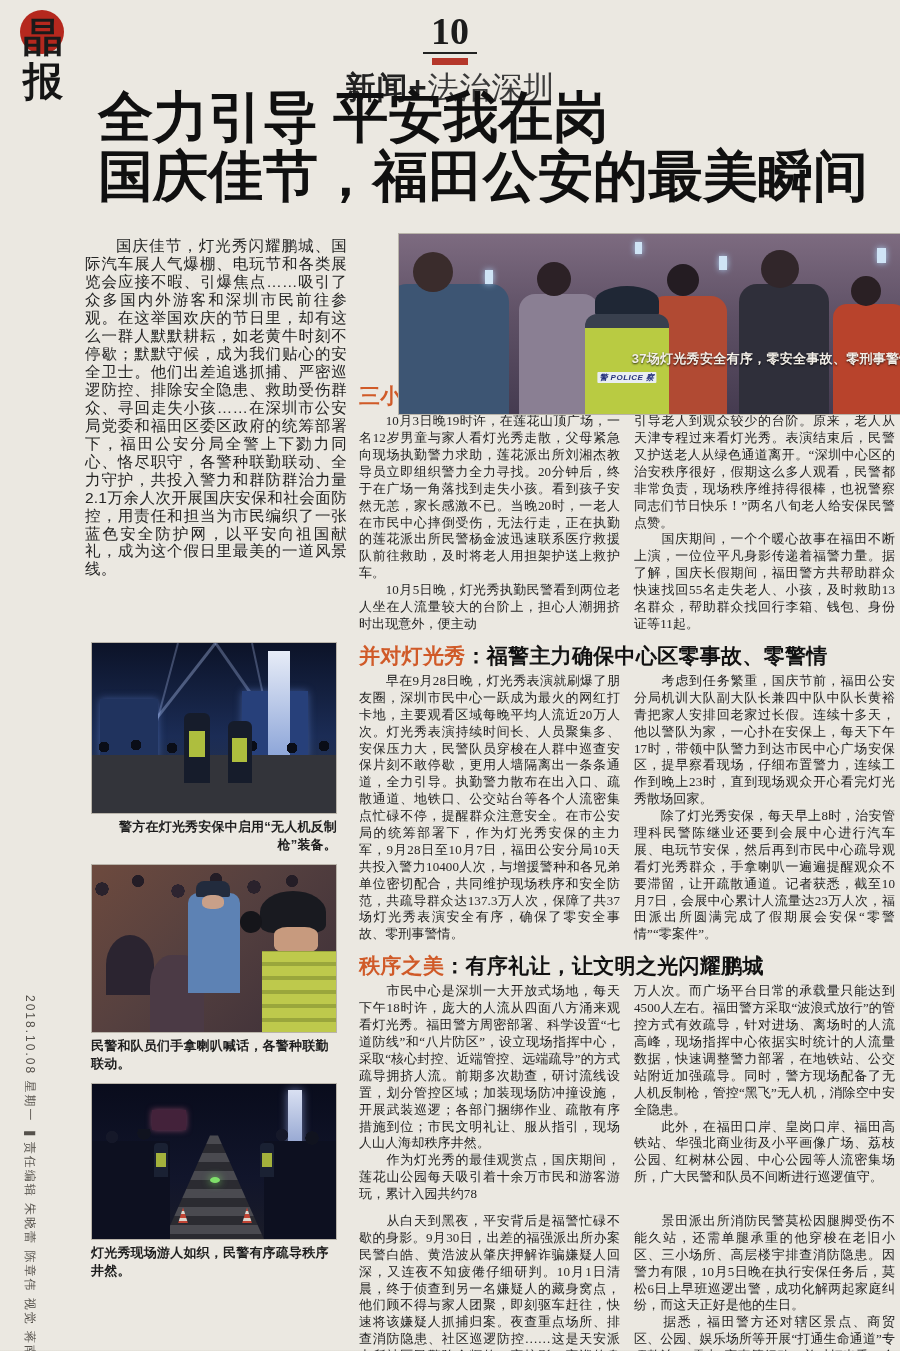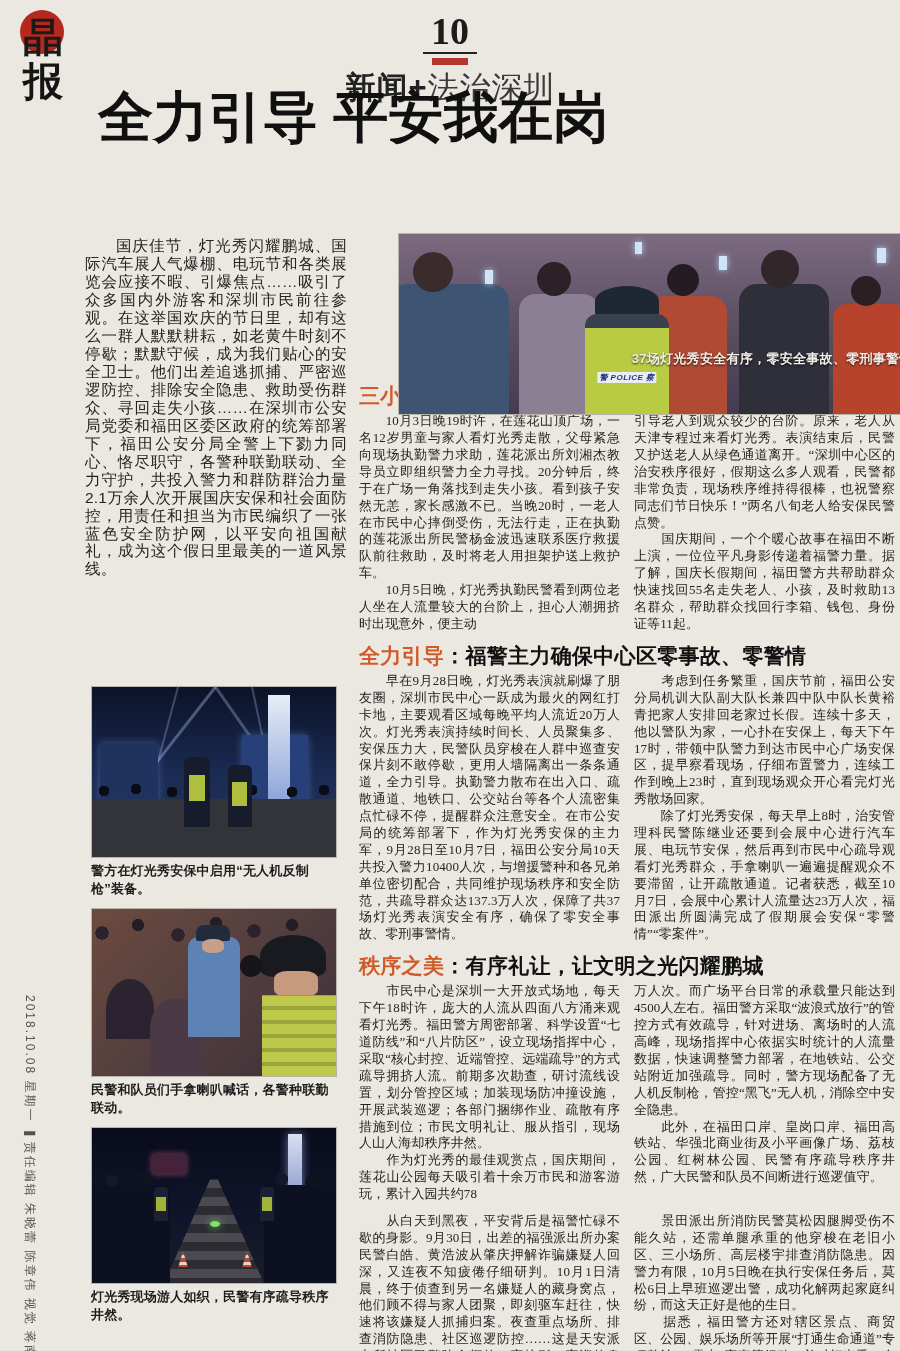--- a/index.html
+++ b/index.html
@@ -24,21 +24,21 @@
             font-size:55px;line-height:1.08;font-weight:900;color:#101010;letter-spacing:0px;}
   
   .content{position:absolute;left:85px;top:233px;width:810px;display:flex;gap:12px;}
   .left-col{width:262px;flex:none;}
   .right-col{width:536px;flex:none;display:flex;flex-direction:column;}
   .intro{margin:4px 0 0;font-size:15.5px;line-height:1.16;text-align:justify;color:#242424;
          text-indent:2em;letter-spacing:.2px;}
   
   figure{margin:0;}
   .lphoto{margin:0 0 8px 6px;width:246px;}
-  .lphoto:first-of-type{margin-top:108px;}
+  .lphoto:first-of-type{margin-top:64px;text-align:right;}
   .art{position:relative;overflow:hidden;border:1px solid #b9b4aa;}
   .art i{position:absolute;display:block;}
   figcaption{font-size:13px;font-weight:bold;color:#1d1d1d;padding:4px 0 2px;letter-spacing:.2px;}
   .mainphoto{position:relative;width:536px;height:140px;flex:none;padding-left:39px;}
   .mainphoto .art{width:536px;height:180px;}
   .overlay-cap{position:absolute;right:8px;bottom:5px;color:#f3efe8;font-size:13px;font-weight:bold;
                text-shadow:0 1px 2px rgba(0,0,0,.8);letter-spacing:.3px;}
   .vest-label{position:absolute;left:50%;top:58%;transform:translateX(-50%);font-size:8px;font-weight:bold;
               color:#27337d;background:#e9eef2;padding:0 2px;border-radius:1px;letter-spacing:.5px;white-space:nowrap;}
   
@@ -66,20 +66,21 @@
   <div class="head-center">
     <div class="pgnum">10</div>
     <div class="redbar"></div>
     <div class="sec-line">
       <span class="b">新闻+</span><span class="l">法治深圳</span>
     </div>
   </div>
 
   <h1 class="headline">
     <span>全力引导 平安我在岗</span><br>
+    <span>国庆佳节，福田公安的最美瞬间</span>
   </h1>
 
   <div class="content">
 
     <div class="left-col">
       <p class="intro">国庆佳节，灯光秀闪耀鹏城、国际汽车展人气爆棚、电玩节和各类展览会应接不暇、引爆焦点……吸引了众多国内外游客和深圳市民前往参观。在这举国欢庆的节日里，却有这么一群人默默耕耘，如老黄牛时刻不停歇；默默守候，成为我们贴心的安全卫士。他们出差追逃抓捕、严密巡逻防控、排除安全隐患、救助受伤群众、寻回走失小孩……在深圳市公安局党委和福田区委区政府的统筹部署下，福田公安分局全警上下勠力同心、恪尽职守，各警种联勤联动、全力守护，共投入警力和群防群治力量2.1万余人次开展国庆安保和社会面防控，用责任和担当为市民编织了一张蓝色安全防护网，以平安向祖国献礼，成为这个假日里最美的一道风景线。</p>
 
       <figure class="lphoto">
         <div class="art" style="width:244px;height:170px;background:linear-gradient(180deg,#0c1328 0%,#1b2c55 55%,#22304e 75%,#3c3d42 100%);">
           <i style="left:50%;top:0;width:3px;height:95px;background:rgba(190,210,255,.35);transform:rotate(38deg);transform-origin:top;"></i>
@@ -164,35 +165,35 @@
         <h2><span class="lbl">三小场所</span><span>：</span><span>走散老人孩童，在灯光秀中温暖团聚</span></h2>
         <div class="sec-body">
           <p>　　10月3日晚19时许，在莲花山顶广场，一名12岁男童与家人看灯光秀走散，父母紧急向现场执勤警力求助，莲花派出所刘湘杰教导员立即组织警力全力寻找。20分钟后，终于在广场一角落找到走失小孩。看到孩子安然无恙，家长感激不已。当晚20时，一老人在市民中心摔倒受伤，无法行走，正在执勤的莲花派出所民警杨金波迅速联系医疗救援队前往救助，及时将老人用担架护送上救护车。
 　　10月5日晚，灯光秀执勤民警看到两位老人坐在人流量较大的台阶上，担心人潮拥挤时出现意外，便主动</p>
           <p>引导老人到观众较少的台阶。原来，老人从天津专程过来看灯光秀。表演结束后，民警又护送老人从绿色通道离开。“深圳中心区的治安秩序很好，假期这么多人观看，民警都非常负责，现场秩序维持得很棒，也祝警察同志们节日快乐！”两名八旬老人给安保民警点赞。
 　　国庆期间，一个个暖心故事在福田不断上演，一位位平凡身影传递着福警力量。据了解，国庆长假期间，福田警方共帮助群众快速找回55名走失老人、小孩，及时救助13名群众，帮助群众找回行李箱、钱包、身份证等11起。</p>
         </div>
       </section>
 
       <section class="sec">
-        <h2><span class="lbl">全力引导</span><span>：</span><span>福警主力确保中心区零事故、零警情</span></h2>
+        <h2><span class="lbl">并对灯光秀</span><span>：</span><span>福警主力确保中心区零事故、零警情</span></h2>
         <div class="sec-body">
           <p>　　早在9月28日晚，灯光秀表演就刷爆了朋友圈，深圳市民中心一跃成为最火的网红打卡地，主要观看区域每晚平均人流近20万人次。灯光秀表演持续时间长、人员聚集多、安保压力大，民警队员穿梭在人群中巡查安保片刻不敢停歇，更用人墙隔离出一条条通道，全力引导。执勤警力散布在出入口、疏散通道、地铁口、公交站台等各个人流密集点忙碌不停，提醒群众注意安全。在市公安局的统筹部署下，作为灯光秀安保的主力军，9月28日至10月7日，福田公安分局10天共投入警力10400人次，与增援警种和各兄弟单位密切配合，共同维护现场秩序和安全防范，共疏导群众达137.3万人次，保障了共37场灯光秀表演安全有序，确保了零安全事故、零刑事警情。</p>
           <p>　　考虑到任务繁重，国庆节前，福田公安分局机训大队副大队长兼四中队中队长黄裕青把家人安排回老家过长假。连续十多天，他以警队为家，一心扑在安保上，每天下午17时，带领中队警力到达市民中心广场安保区，提早察看现场，仔细布置警力，连续工作到晚上23时，直到现场观众开心看完灯光秀散场回家。
 　　除了灯光秀安保，每天早上8时，治安管理科民警陈继业还要到会展中心进行汽车展、电玩节安保，然后再到市民中心疏导观看灯光秀群众，手拿喇叭一遍遍提醒观众不要滞留，让开疏散通道。记者获悉，截至10月7日，会展中心累计人流量达23万人次，福田派出所圆满完成了假期展会安保“零警情”“零案件”。</p>
         </div>
       </section>
 
       <section class="sec">
         <h2><span class="lbl">秩序之美</span><span>：</span><span>有序礼让，让文明之光闪耀鹏城</span></h2>
         <div class="sec-body">
           <p>　　市民中心是深圳一大开放式场地，每天下午18时许，庞大的人流从四面八方涌来观看灯光秀。福田警方周密部署、科学设置“七道防线”和“八片防区”，设立现场指挥中心，采取“核心封控、近端管控、远端疏导”的方式疏导拥挤人流。前期多次勘查，研讨流线设置，划分管控区域；加装现场防冲撞设施，开展武装巡逻；各部门捆绑作业、疏散有序措施到位；市民文明礼让、服从指引，现场人山人海却秩序井然。
 　　作为灯光秀的最佳观赏点，国庆期间，莲花山公园每天吸引着十余万市民和游客游玩，累计入园共约78</p>
           <p>万人次。而广场平台日常的承载量只能达到4500人左右。福田警方采取“波浪式放行”的管控方式有效疏导，针对进场、离场时的人流高峰，现场指挥中心依据实时统计的人流量数据，快速调整警力部署，在地铁站、公交站附近加强疏导。同时，警方现场配备了无人机反制枪，管控“黑飞”无人机，消除空中安全隐患。
-　　此外，在福田口岸、皇岗口岸、福田高铁站、华强北商业街及小平画像广场、荔枝公园、红树林公园、民警有序疏导秩序井然，广大民警和队员不间断进行巡逻值守。</p>
+　　此外，在福田口岸、皇岗口岸、福田高铁站、华强北商业街及小平画像广场、荔枝公园、红树林公园、中心公园等人流密集场所，广大民警和队员不间断进行巡逻值守。</p>
         </div>
       </section>
 
       <section class="sec">
         <div class="sec-body">
           <p>　　从白天到黑夜，平安背后是福警忙碌不歇的身影。9月30日，出差的福强派出所办案民警白皓、黄浩波从肇庆押解诈骗嫌疑人回深，又连夜不知疲倦仔细研判。10月1日清晨，终于侦查到另一名嫌疑人的藏身窝点，他们顾不得与家人团聚，即刻驱车赶往，快速将该嫌疑人抓捕归案。夜查重点场所、排查消防隐患、社区巡逻防控……这是天安派出所社区民警陈金辉的一夜掠影，夜巡的身影，唯有平安印证，致敬这些默默守护城市安全的“守夜人”！</p>
           <p>　　景田派出所消防民警莫松因腿脚受伤不能久站，还需单腿承重的他穿梭在老旧小区、三小场所、高层楼宇排查消防隐患。因警力有限，10月5日晚在执行安保任务后，莫松6日上早班巡逻出警，成功化解两起家庭纠纷，而这天正好是他的生日。
 　　据悉，福田警方还对辖区景点、商贸区、公园、娱乐场所等开展“打通生命通道”专项整治、“零点”夜查等行动，并对灯光秀、会展中心进行消防安全检查，国庆假期共检查单位113家，发现整改火灾隐患213处。</p>
         </div>
       </section>

